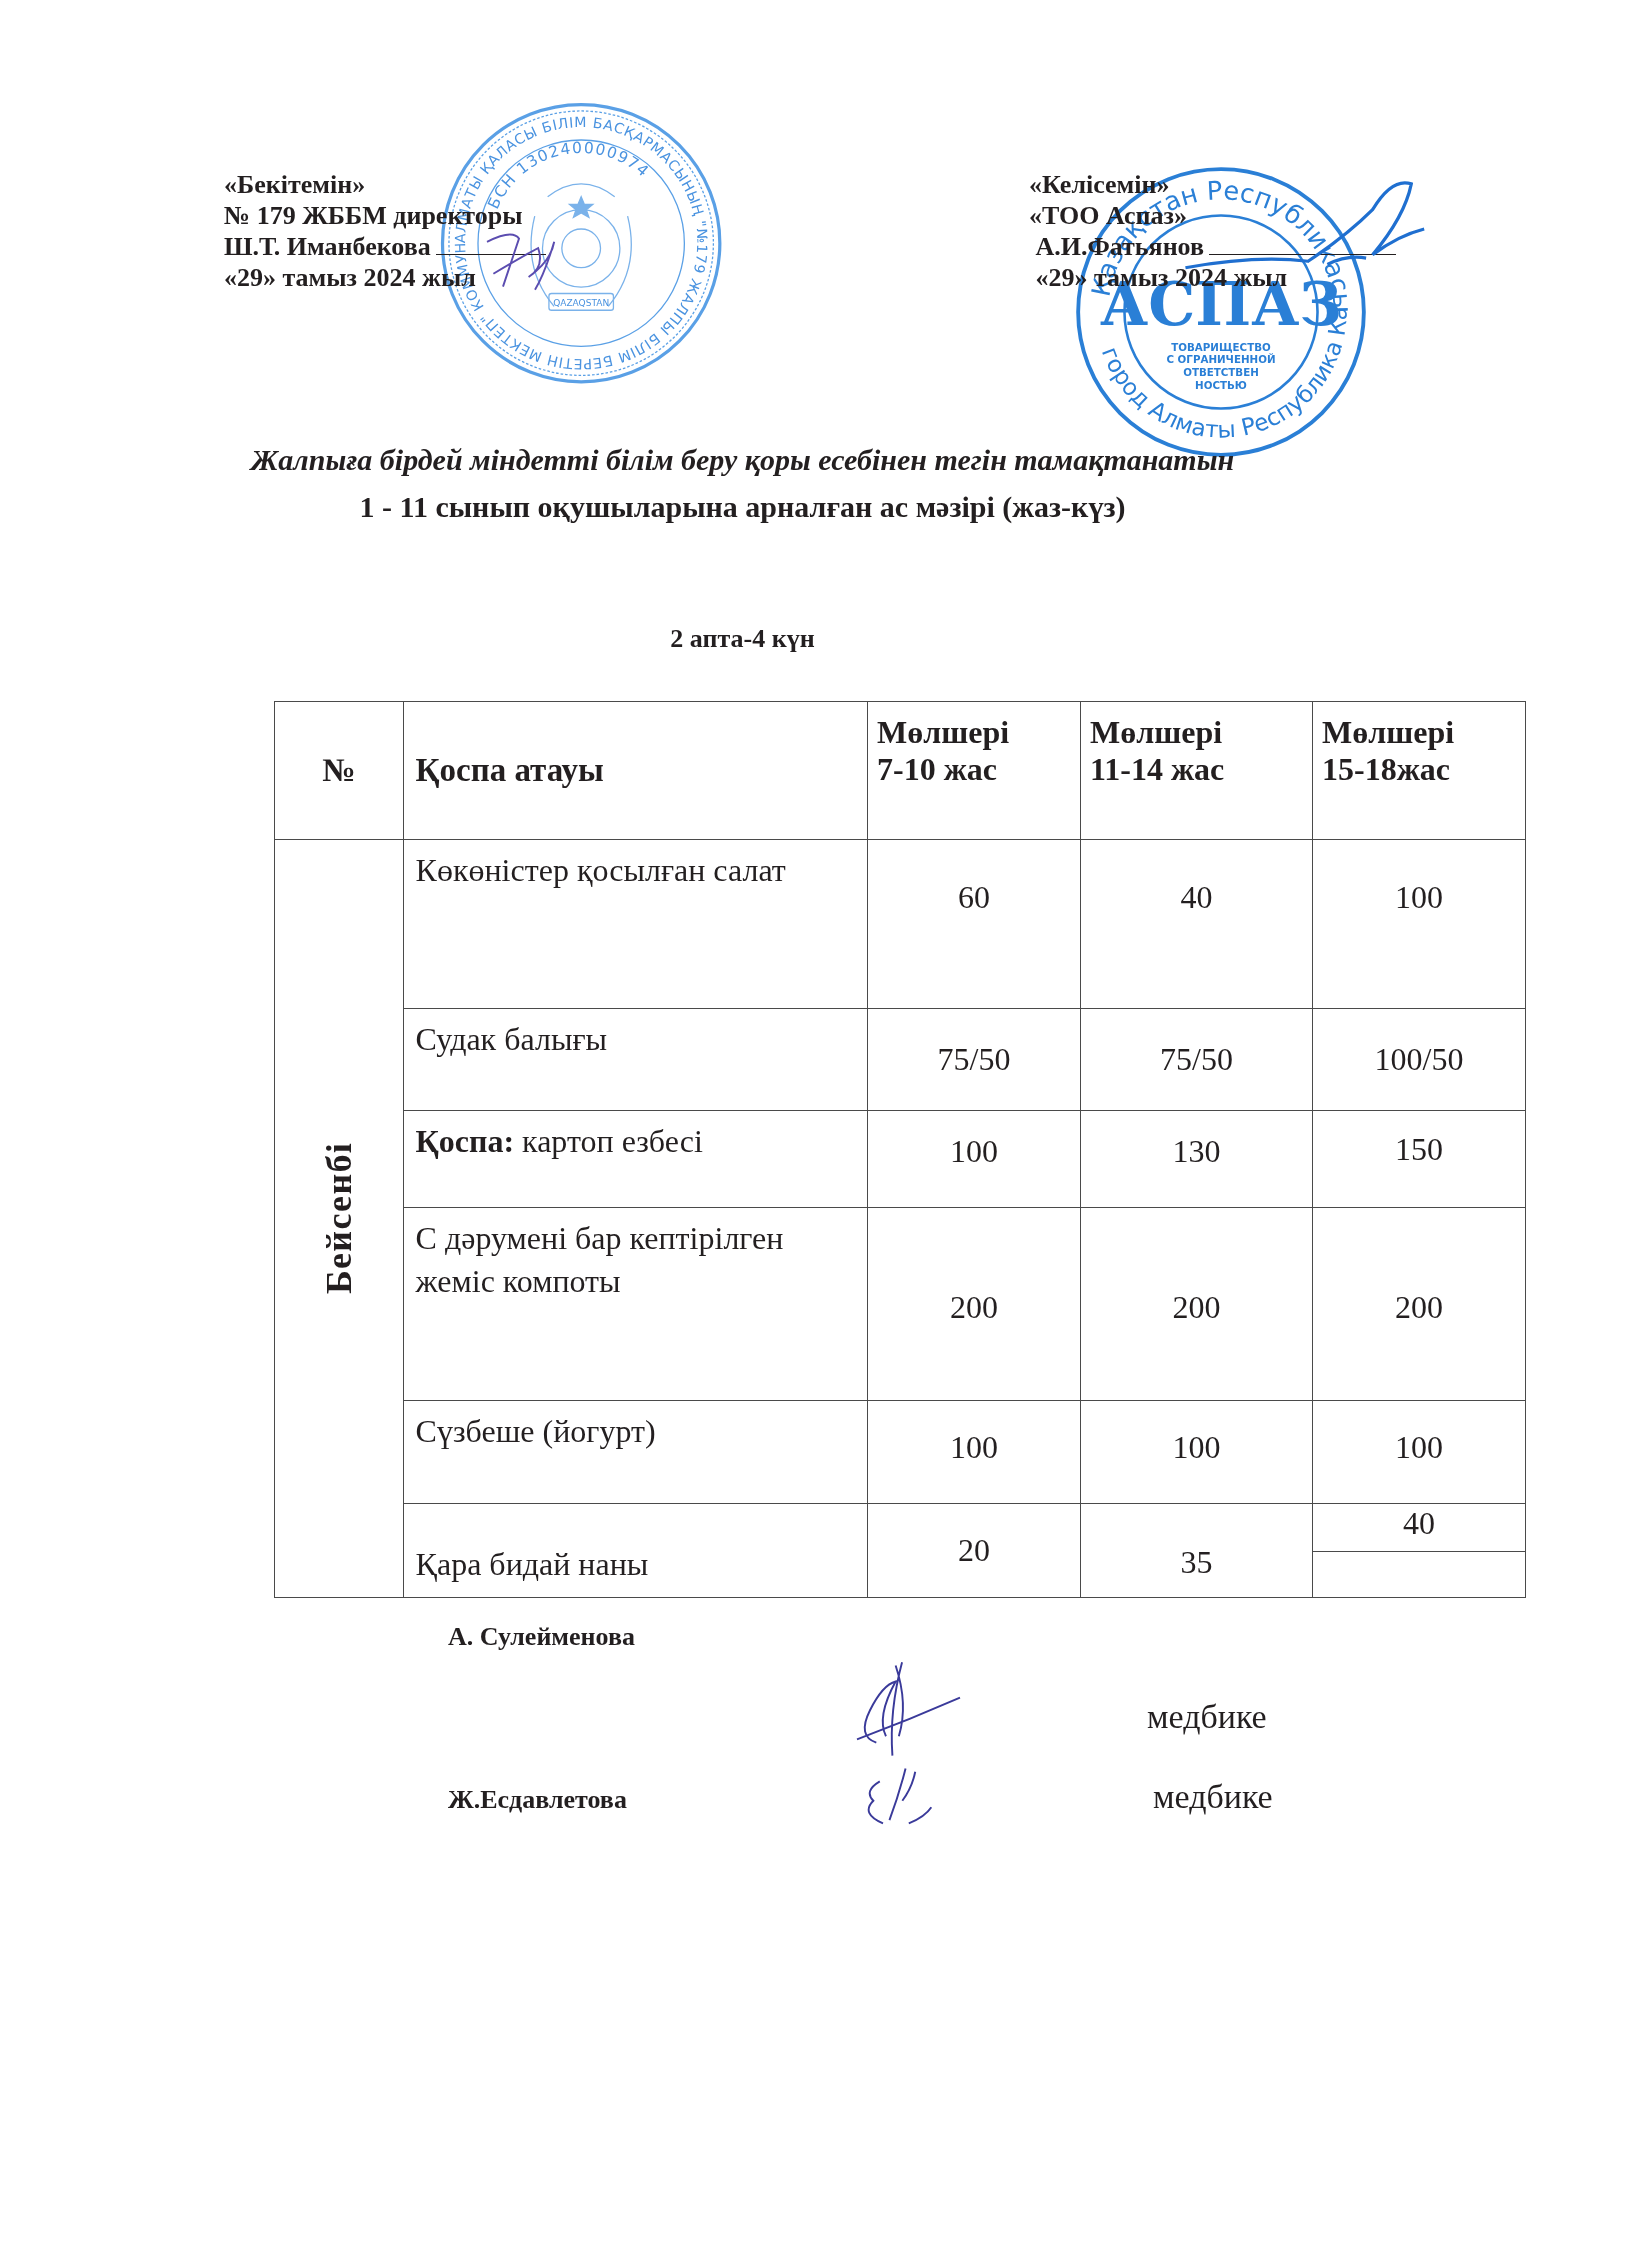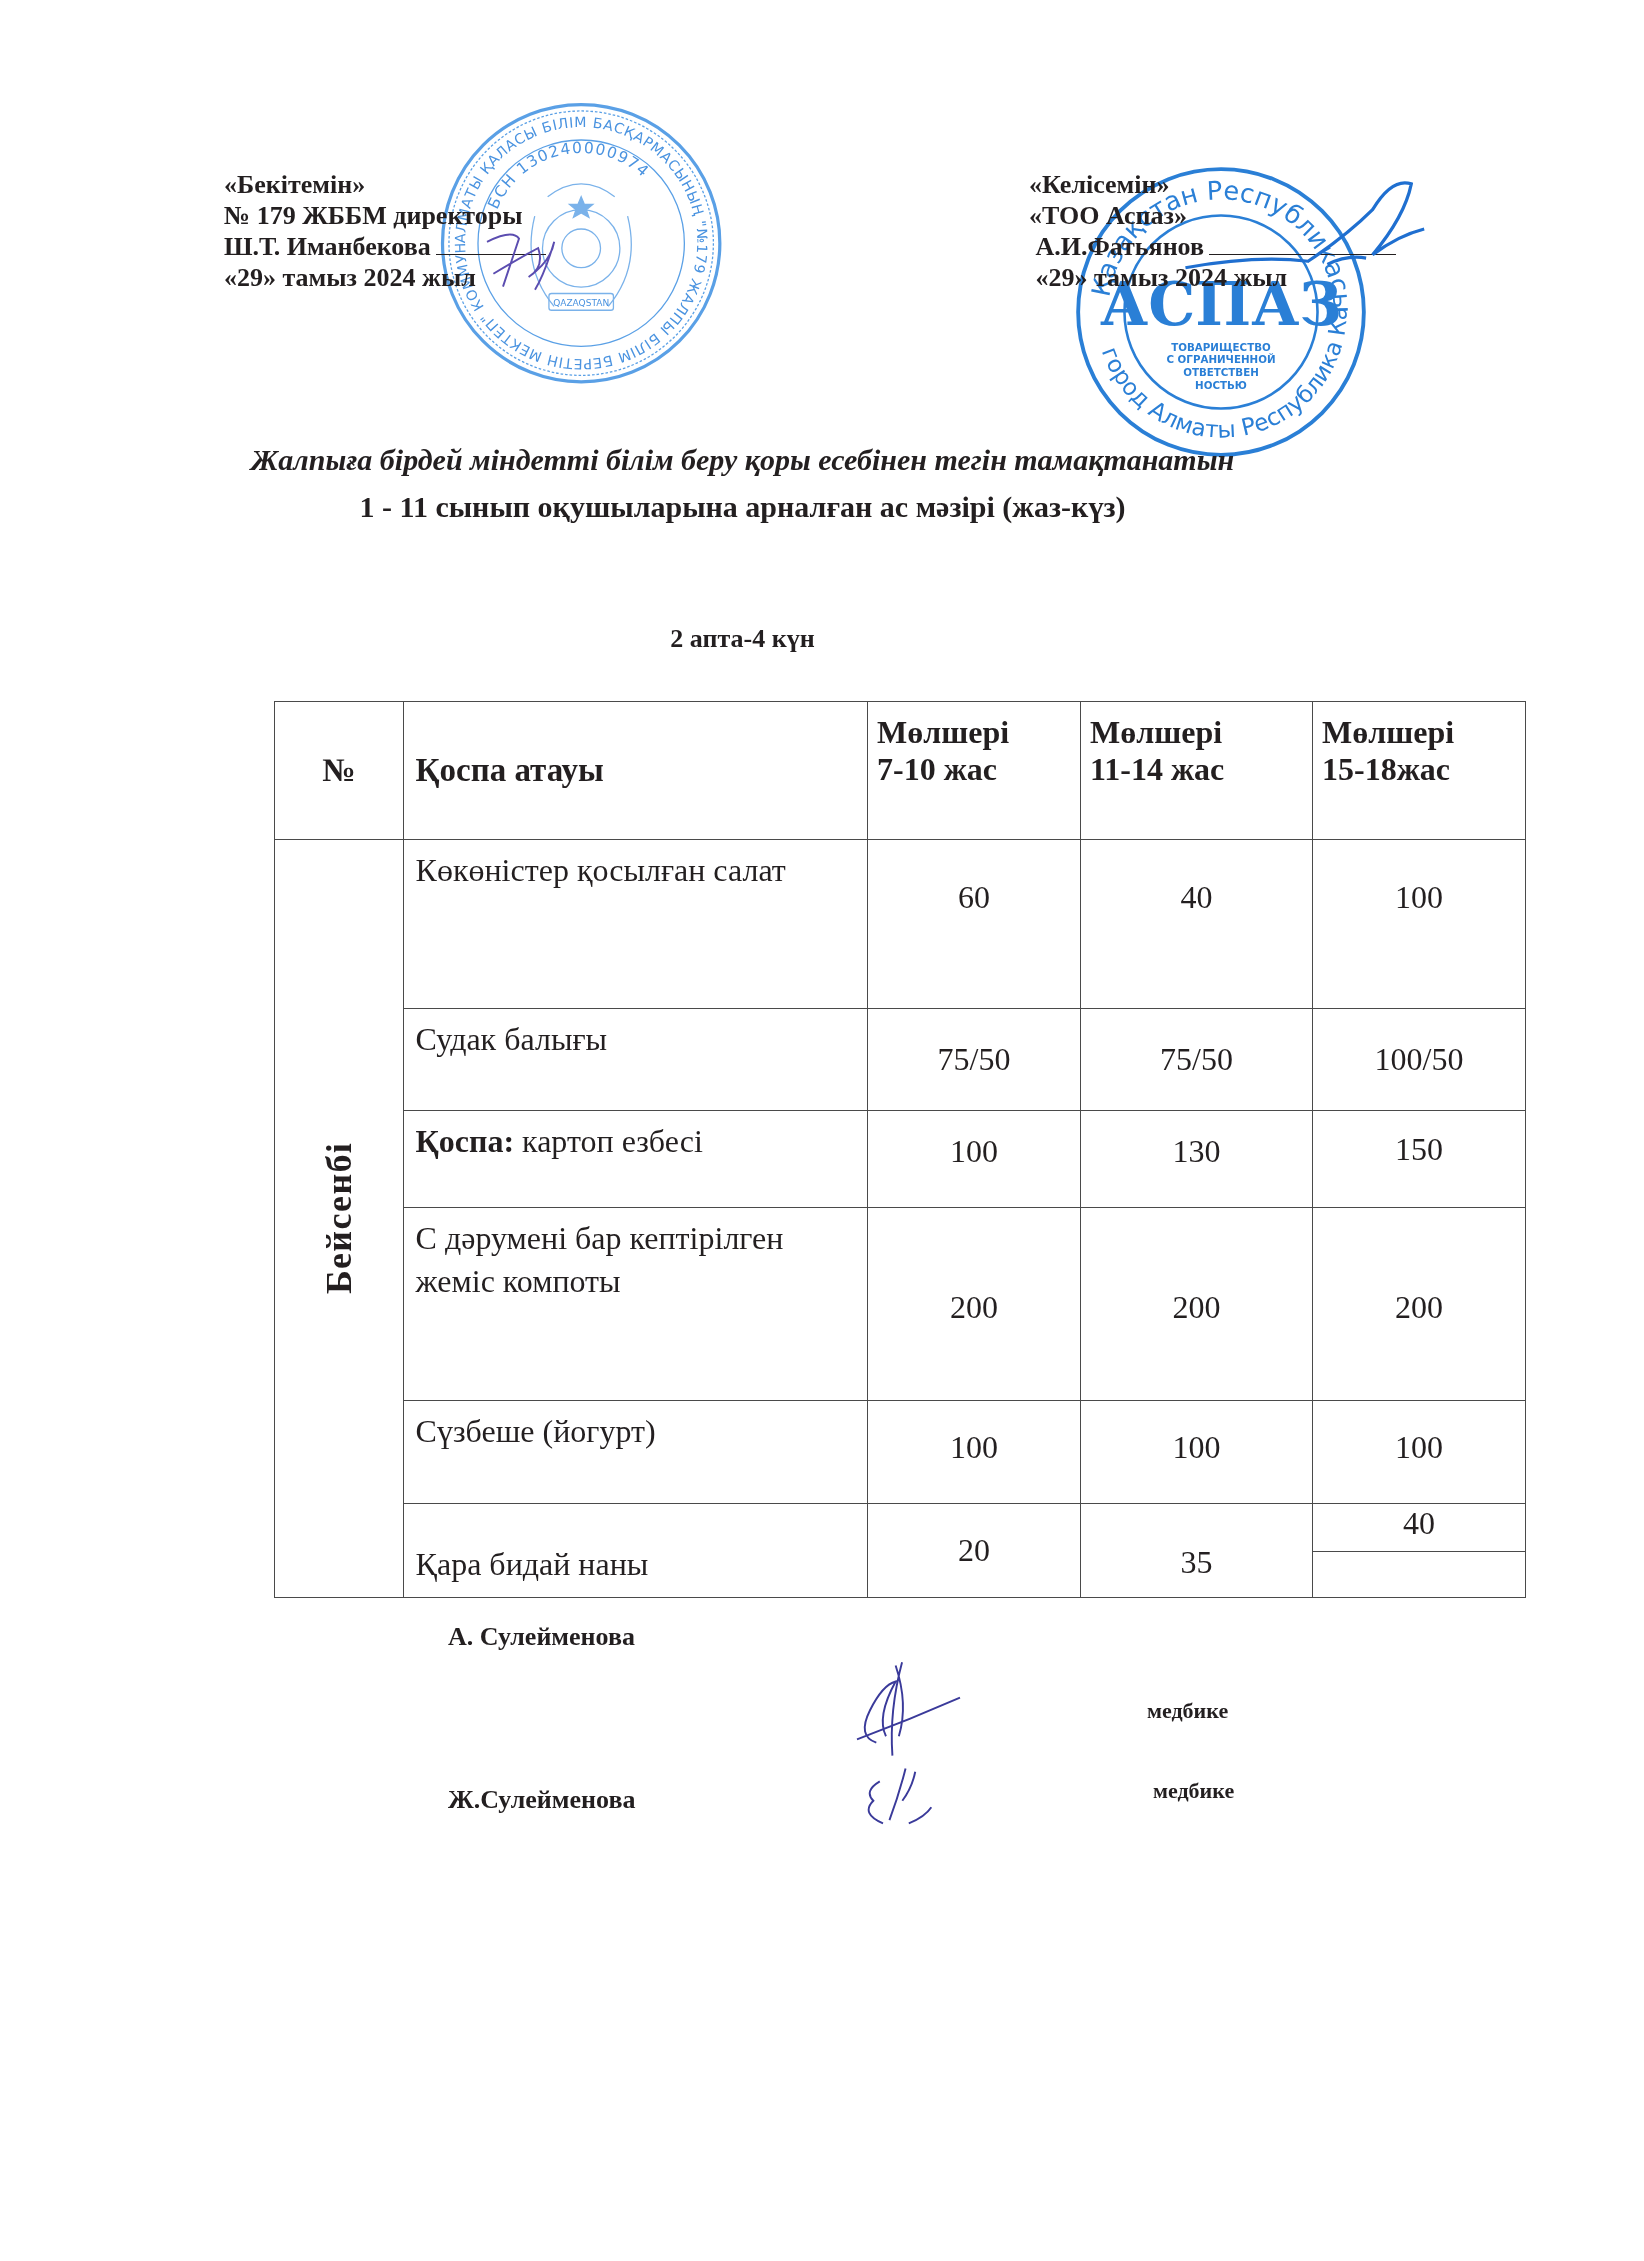--- a/index.html
+++ b/index.html
@@ -36,21 +36,21 @@
   #menu-table th.amt { padding: 11.6px 0 0 9px; vertical-align: top; font-size: 32px; line-height: 37px; }
   #menu-table th.name { padding-left: 11.6px; }
   .dish { font-size: 32px; line-height: 43px; padding: 9px 0 0 11.6px !important; }
   .val { font-size: 32px; text-align: center; }
   .day-cell { position: relative; vertical-align: middle !important; }
   .day-label { position: absolute; left: 50%; top: 50%; transform: translate(-50%, -50%) rotate(-90deg);
                font-weight: bold; font-size: 36px; white-space: nowrap; letter-spacing: 1.3px; }
 
   
   .sig-name { position: absolute; font-weight: bold; font-size: 26px; }
-  .sig-role { position: absolute; font-size: 22px; font-weight: bold; }
+  .sig-role { position: absolute; font-size: 34px; }
   .sig-mark { position: absolute; }
 </style>
 </head>
 <body>
 
 <div class="stamp" id="stamp-left">
   <svg width="287" height="287" viewBox="0 0 445 445">
     <defs>
       <path id="lcirc" d="M222,222 m-180,0 a180,180 0 1,1 360,0 a180,180 0 1,1 -360,0"></path>
       <path id="lbin" d="M222,222 m-140,0 a140,140 0 1,1 280,0"></path>
@@ -191,18 +191,18 @@
       </td>
     </tr>
   </tbody>
 </table>
 
 <div class="sig-name" style="left:448px;top:1622px">А. Сулейменова</div>
 <div class="sig-role" style="left:1147px;top:1698px">медбике</div>
 <svg class="sig-mark" style="left:831px;top:1659px" width="155" height="103" viewBox="0 0 240 160">
   <path d="M70,130 Q40,120 60,80 Q80,40 100,35 Q70,90 85,120 M110,5 Q90,80 95,150 M100,10 Q120,70 105,120 M40,125 Q120,95 200,60" fill="none" stroke="#3a3a9a" stroke-width="3"></path>
 </svg>
-<div class="sig-name" style="left:448px;top:1785px">Ж.Сулейменова</div>
+<div class="sig-name" style="left:448px;top:1785px">Ж.Есдавлетова</div>
 <div class="sig-role" style="left:1153px;top:1778px">медбике</div>
 <svg class="sig-mark" style="left:854px;top:1762px" width="116" height="71" viewBox="0 0 180 110">
   <path d="M40,30 Q15,45 30,60 Q10,80 45,95 M55,90 Q70,50 80,10 M75,60 Q90,40 95,15 M85,95 Q110,85 120,70" fill="none" stroke="#3a3a9a" stroke-width="3"></path>
 </svg>
 
 
 </body></html>

